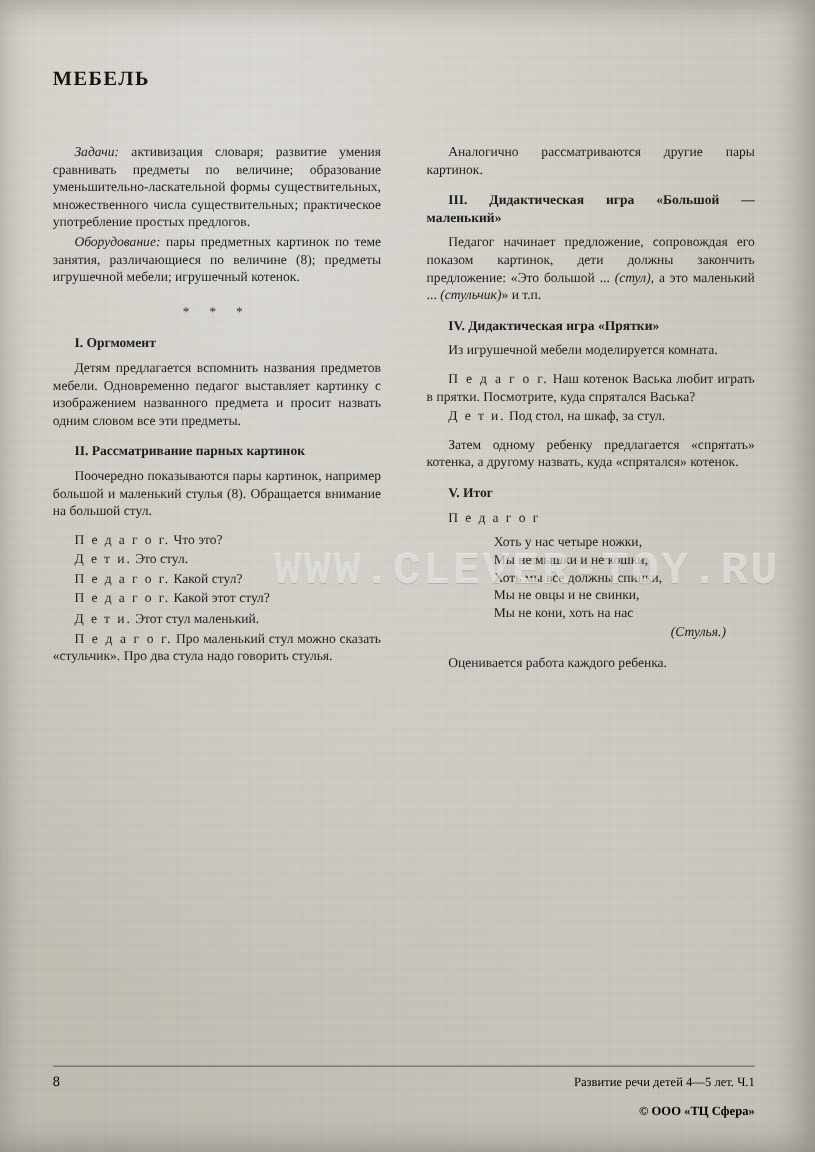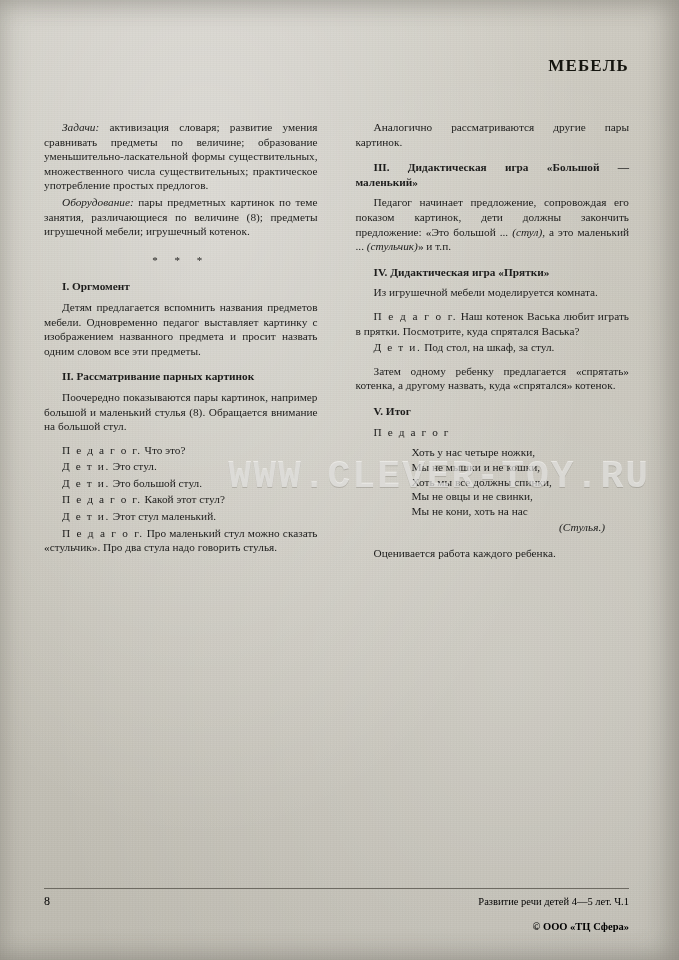--- a/index.html
+++ b/index.html
@@ -40,21 +40,21 @@
   .content {
     position: absolute;
     left: 44px;
     top: 56px;
     width: 585px;
     color: #1d1d1c;
   }
   h1.title {
     font-size: 17px;
     font-weight: bold;
-    text-align: right;
+    text-align: left;
     letter-spacing: 1.2px;
     margin: 0 0 44px 0;
     color: #15150f;
   }
   .columns {
     display: flex;
     gap: 38px;
   }
   .col {
     width: 275px;
@@ -179,21 +179,21 @@
 
         <div class="sec-head first">I. Оргмомент</div>
         <p>Детям предлагается вспомнить названия предметов мебели. Одновременно педагог выставляет картинку с изображением названного предмета и просит назвать одним словом все эти предметы.</p>
 
         <div class="sec-head">II. Рассматривание парных картинок</div>
         <p>Поочередно показываются пары картинок, например большой и маленький стулья (8). Обращается внимание на большой стул.</p>
 
         <div class="dlg-block">
           <p class="dlg"><span class="spaced">П е д а г о г.</span><span> Что это?</span></p>
           <p class="dlg"><span class="spaced">Д е т и.</span><span> Это стул.</span></p>
-          <p class="dlg"><span class="spaced">Д е т и.</span><span> Это большой стул.</span></p>
+          <p class="dlg"><span class="spaced">П е д а г о г.</span><span> Какой стул?</span></p>
           <p class="dlg"><span class="spaced">П е д а г о г.</span><span> Какой этот стул?</span></p>
           <p class="dlg"><span class="spaced">Д е т и.</span><span> Этот стул маленький.</span></p>
           <p class="dlg"><span class="spaced">П е д а г о г.</span><span> Про маленький стул можно сказать «стульчик». Про два стула надо говорить стулья.</span></p>
         </div>
       </div>
 
       <div class="col">
         <p>Аналогично рассматриваются другие пары картинок.</p>
 
         <div class="sec-head">III. Дидактическая игра «Большой — маленький»</div>

